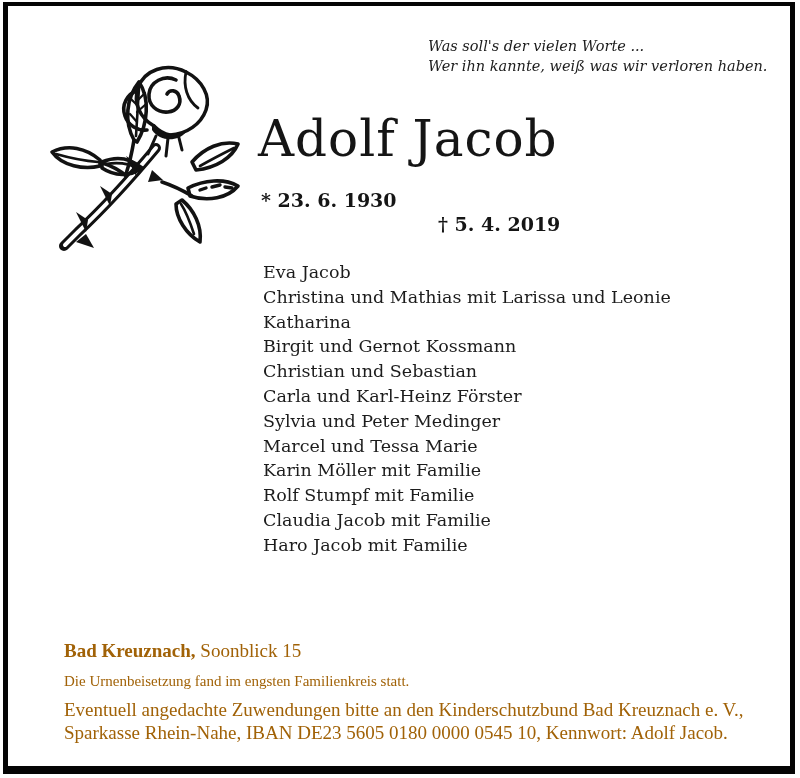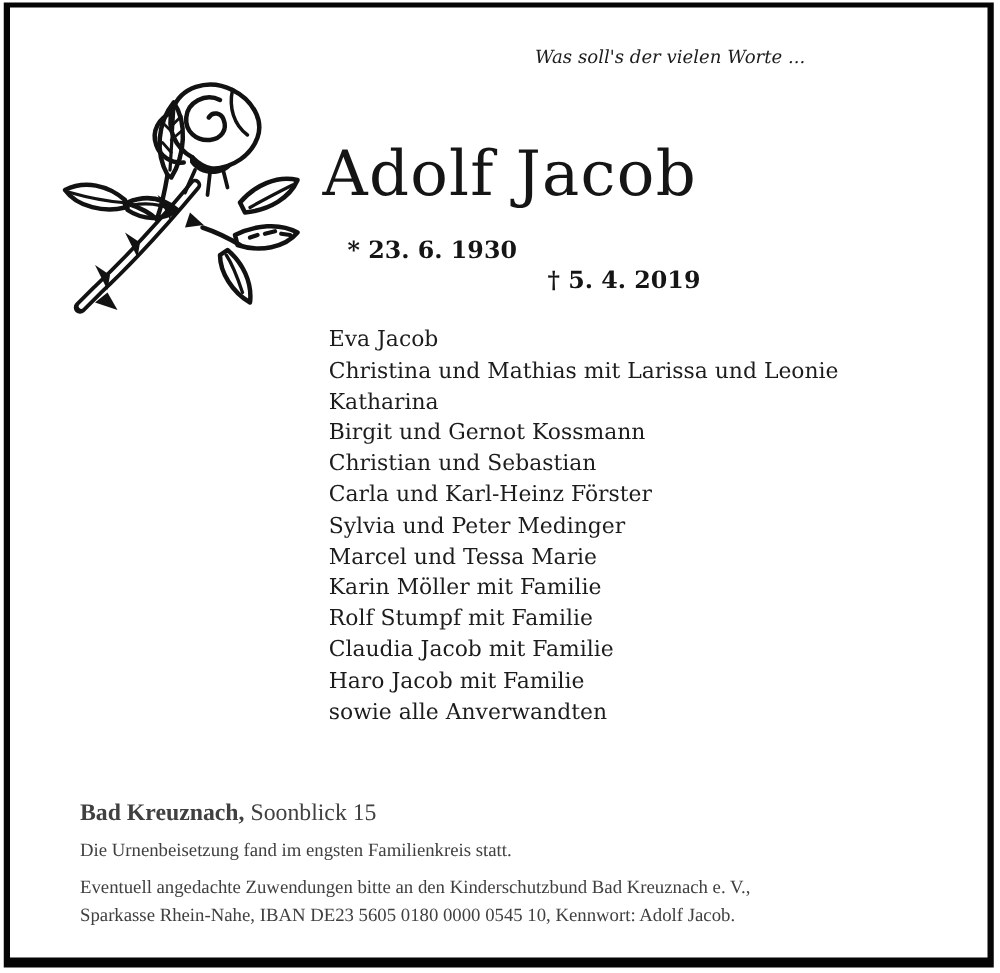--- a/index.html
+++ b/index.html
@@ -47,49 +47,50 @@
   }
   .dates {
     position: absolute;
     left: 0; top: 191px;
     width: 100%;
     font-weight: bold;
     font-size: 19px;
     line-height: 1;
     color: #151515;
   }
-  .dates .birth { position: absolute; left: 261px; white-space: nowrap; margin-left: 17px; }
+  .dates .birth { position: absolute; left: 261px; white-space: nowrap; }
   .dates .death { position: absolute; left: 438px; white-space: nowrap; margin-top: 24px; }
   .mourners {
     position: absolute;
     left: 263px; top: 260px;
     font-size: 17.5px;
     line-height: 24.8px;
     color: #1c1c1c;
     white-space: nowrap;
   }
   .footer {
     position: absolute;
     left: 64px; top: 0;
     font-family: "Liberation Serif", serif;
-    color: #404040;
+    color: #a16207;
     white-space: nowrap;
   }
   .address { top: 640px; font-size: 19px; line-height: 1.2; }
   .address .city { font-weight: bold; }
   .funeral { top: 672px; font-size: 15px; line-height: 1.2; }
-  .donation { top: 699px; font-size: 15px; line-height: 22.5px; }
+  .donation { top: 699px; font-size: 19px; line-height: 22.5px; }
 </style>
 </head>
 <body>
 
 <div class="frame"></div>
 
 <div class="epigraph">
   <div>Was soll's der vielen Worte ...</div>
+  <div>Wer ihn kannte, weiß was wir verloren haben.</div>
 </div>
 
 <svg class="rose" viewBox="0 0 200 200" xmlns="http://www.w3.org/2000/svg" aria-hidden="true">
   <g fill="none" stroke="#121212" stroke-width="3.6" stroke-linecap="round" stroke-linejoin="round">
 
     <path d="M120 124 C 132 128, 140 132, 150 138"></path>
     <path d="M150 104 C 162 90, 180 82, 196 86 C 190 100, 174 110, 154 112 Z"></path>
     <path d="M158 108 C 172 100, 184 94, 192 90" stroke-width="2.6"></path>
     <path d="M146 130 C 162 122, 182 120, 196 128 C 186 140, 166 144, 148 138 Z"></path>
     <path d="M158 132 L164 130 M170 129 L178 127 M183 129 L190 130" stroke-width="3.4"></path>
@@ -139,21 +140,20 @@
   <div>Katharina</div>
   <div>Birgit und Gernot Kossmann</div>
   <div>Christian und Sebastian</div>
   <div>Carla und Karl-Heinz Förster</div>
   <div>Sylvia und Peter Medinger</div>
   <div>Marcel und Tessa Marie</div>
   <div>Karin Möller mit Familie</div>
   <div>Rolf Stumpf mit Familie</div>
   <div>Claudia Jacob mit Familie</div>
   <div>Haro Jacob mit Familie</div>
-  <div>sowie alle Anverwandten</div>
 </div>
 
 <div class="footer address">
   <span class="city">Bad Kreuznach,</span>
   <span> </span>
   <span class="street">Soonblick 15</span>
 </div>
 
 <div class="footer funeral">Die Urnenbeisetzung fand im engsten Familienkreis statt.</div>
 

